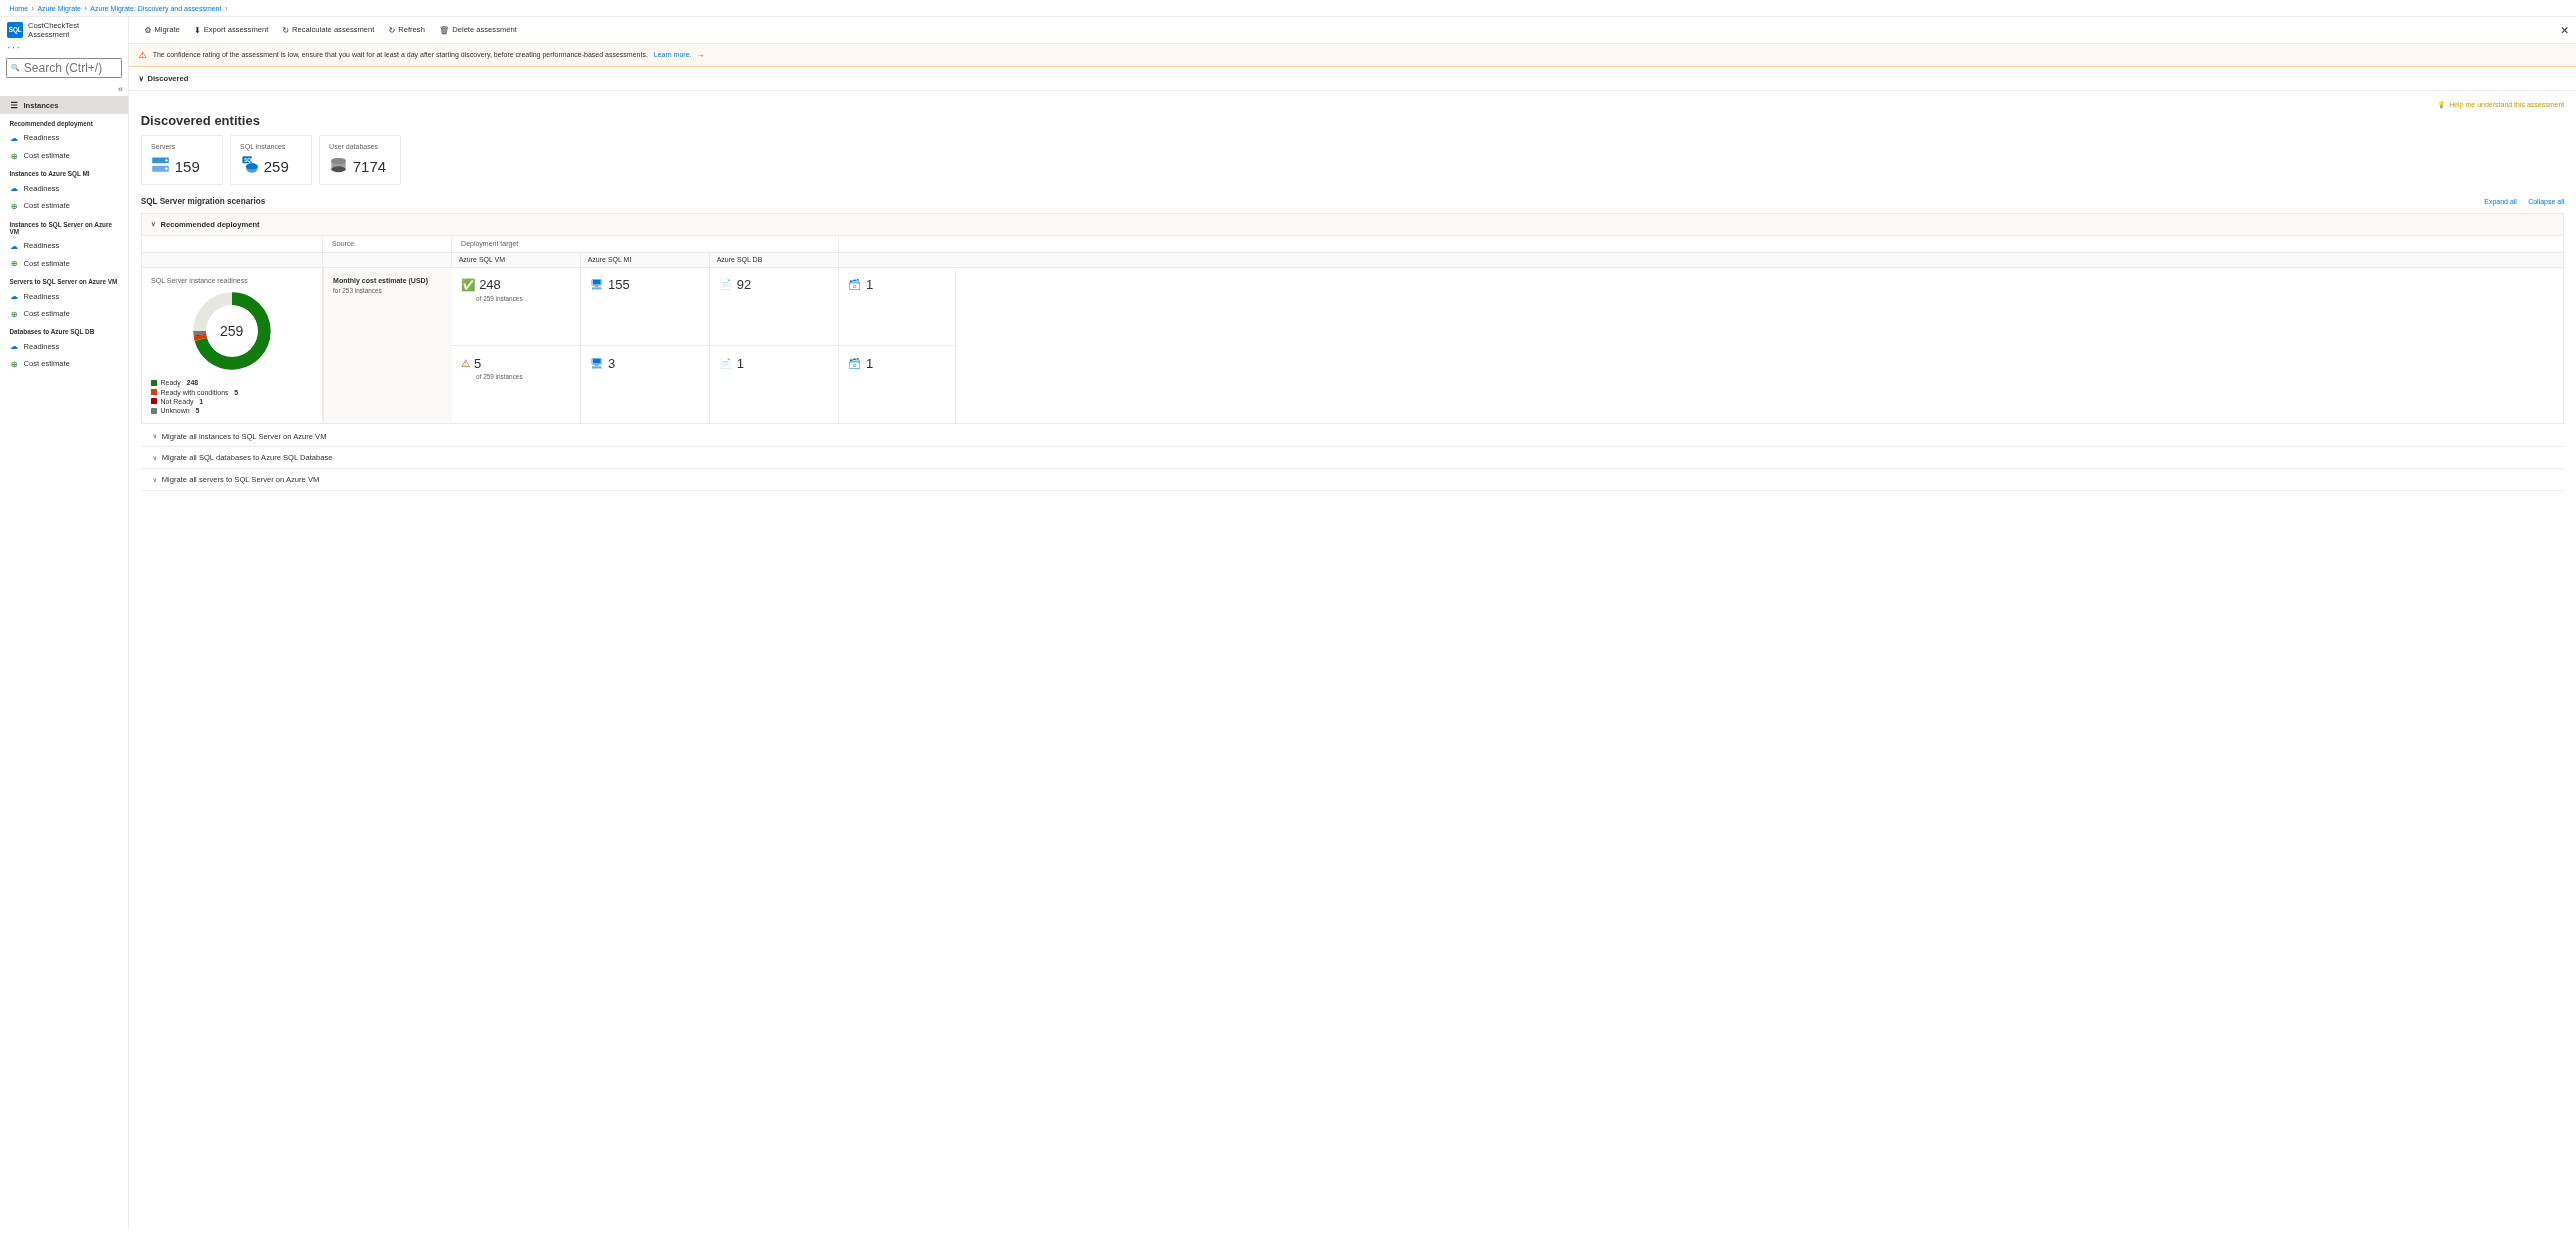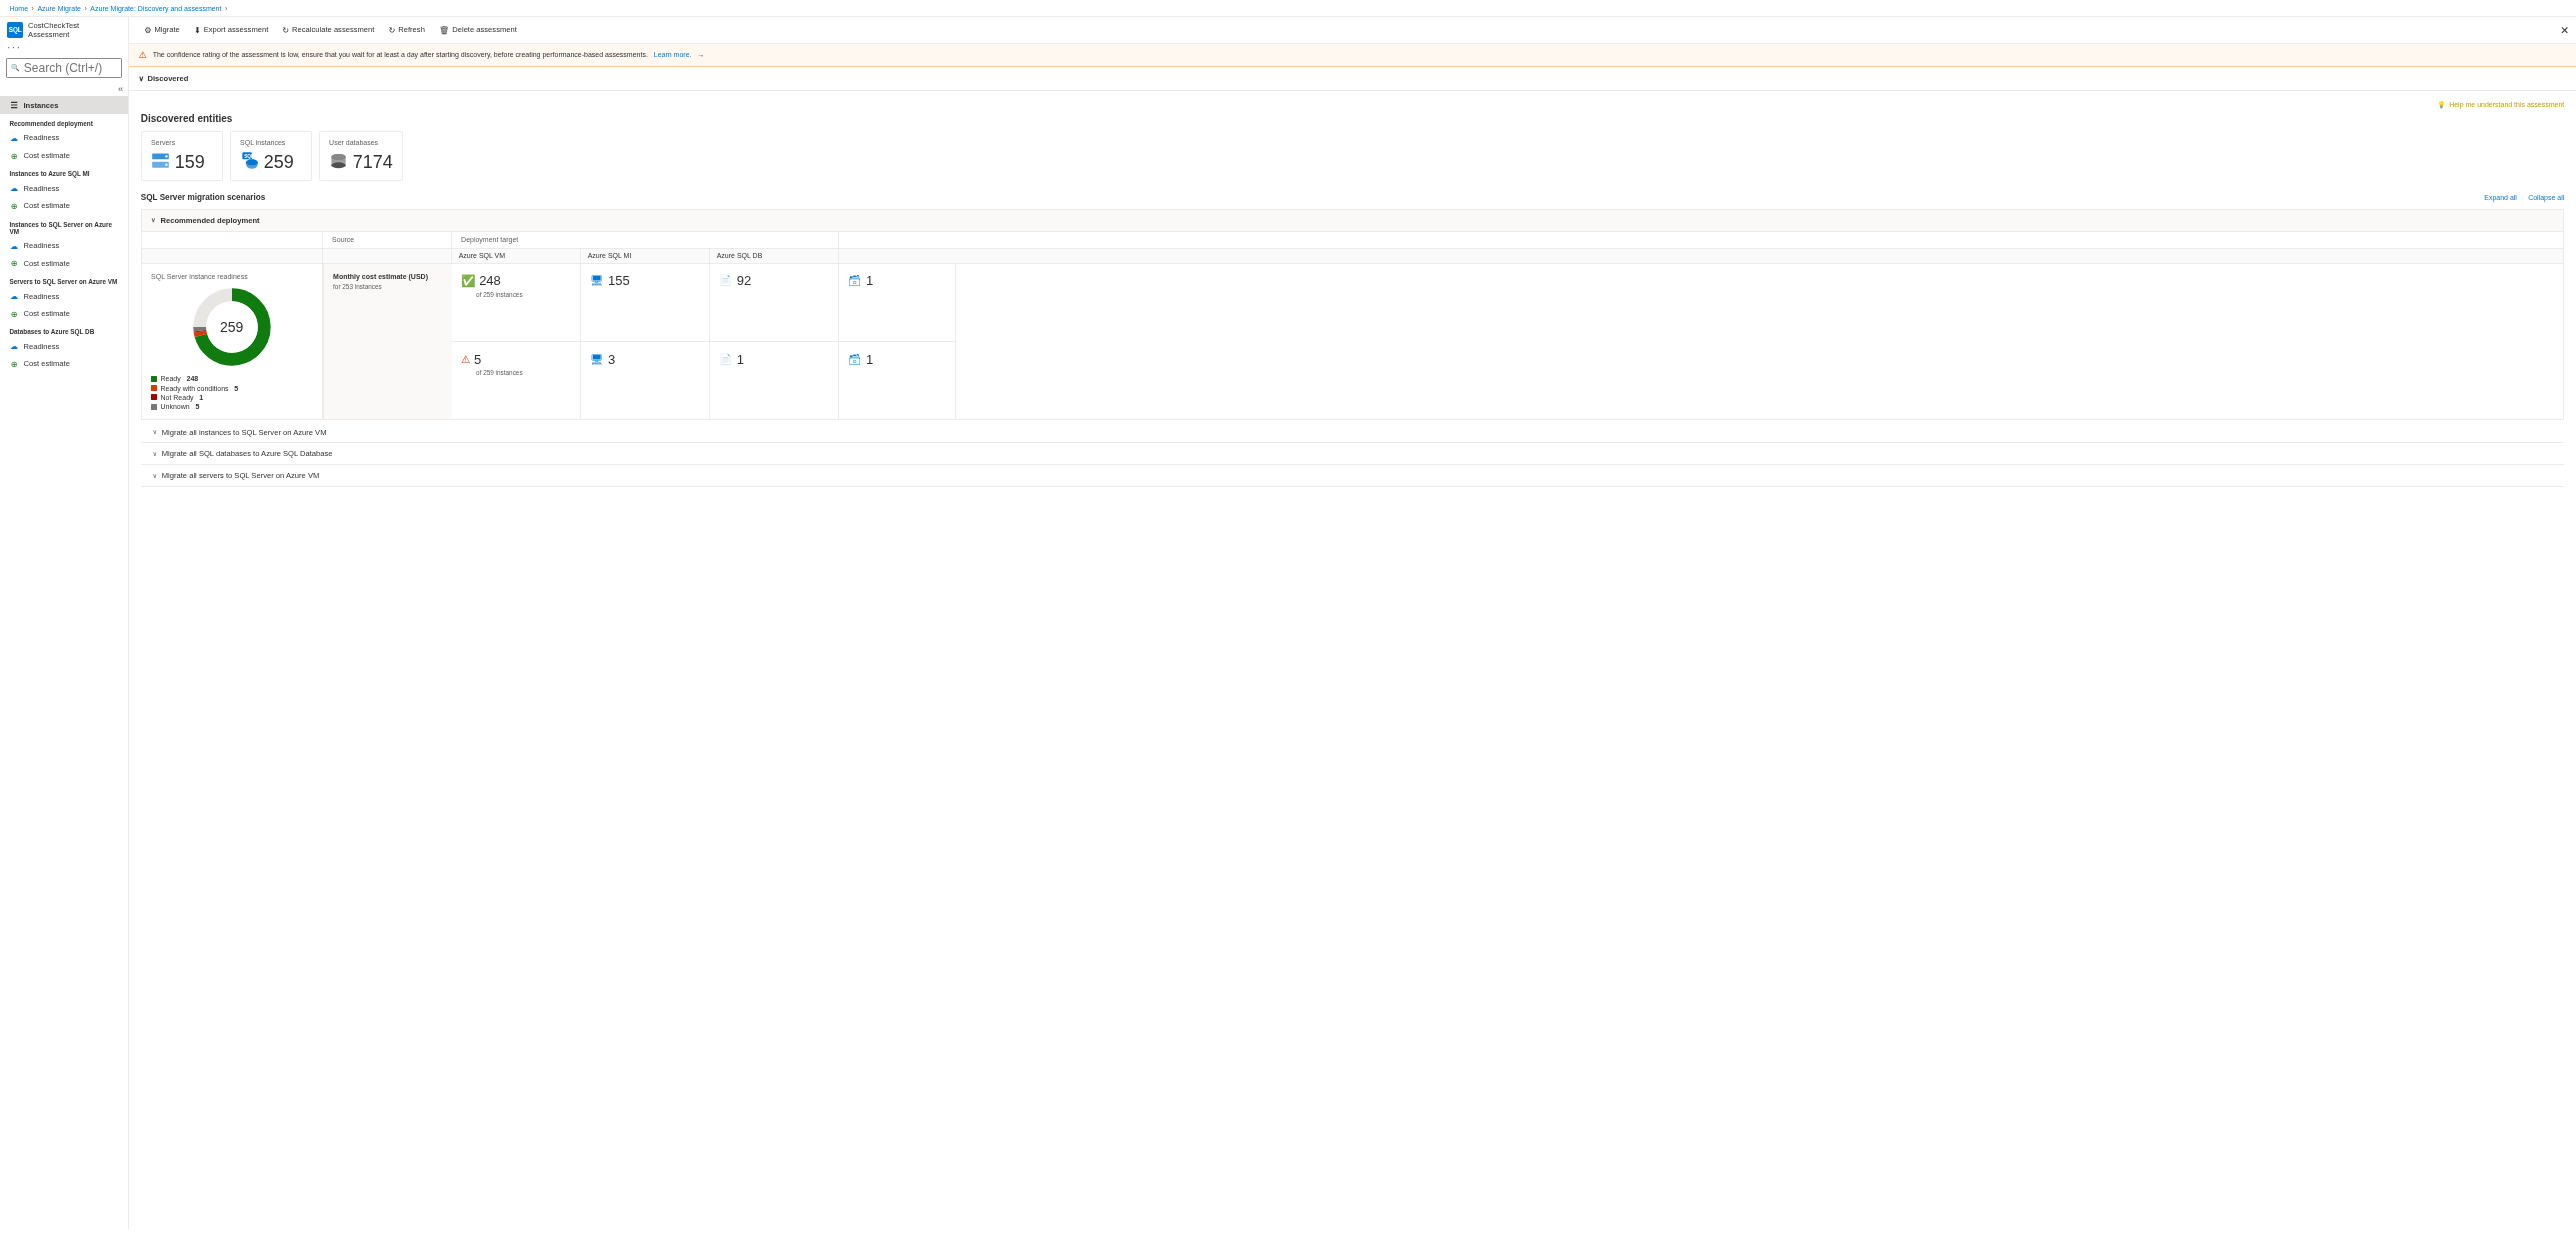--- a/index.html
+++ b/index.html
@@ -39,28 +39,28 @@
     .warning-link { color: #0078d4; cursor: pointer; text-decoration: none; }
 
     
     .essentials-section { padding: 7px 9.4px; border-bottom: 0.6px solid #edebe9; }
     .essentials-toggle { display: flex; align-items: center; gap: 3.5px; font-size: 7.6px; font-weight: 600; cursor: pointer; color: #323130; }
 
     
     .content-area { padding: 9.4px 11.7px; }
 
     
-    .section-title { font-size: 10px; font-weight: 600; margin-bottom: 7px; color: #323130; }
+    .section-title { font-size: 13px; font-weight: 600; margin-bottom: 7px; color: #323130; }
 
     .entity-cards { display: flex; gap: 7px; margin-bottom: 11.7px; }
     .entity-card { border: 0.6px solid #edebe9; border-radius: 1.2px; padding: 7px 9.4px; min-width: 82px; background: #fff; }
     .entity-card-label { font-size: 7px; color: #605e5c; margin-bottom: 4.7px; }
     .entity-card-content { display: flex; align-items: center; gap: 4.7px; }
     .entity-card-icon { font-size: 14px; }
-    .entity-card-value { font-size: 18px; font-weight: 300; color: #323130; }
+    .entity-card-value { font-size: 15px; font-weight: 300; color: #323130; }
 
     
     .migration-header { display: flex; justify-content: space-between; align-items: center; margin-bottom: 7px; }
     .migration-title { font-size: 8.2px; font-weight: 600; }
     .expand-collapse { display: flex; gap: 4.7px; font-size: 7px; }
     .expand-collapse a { color: #0078d4; cursor: pointer; text-decoration: none; }
     .expand-collapse span { color: #edebe9; }
 
     
     .deployment-section { border: 0.6px solid #edebe9; margin-bottom: 1.2px; }

